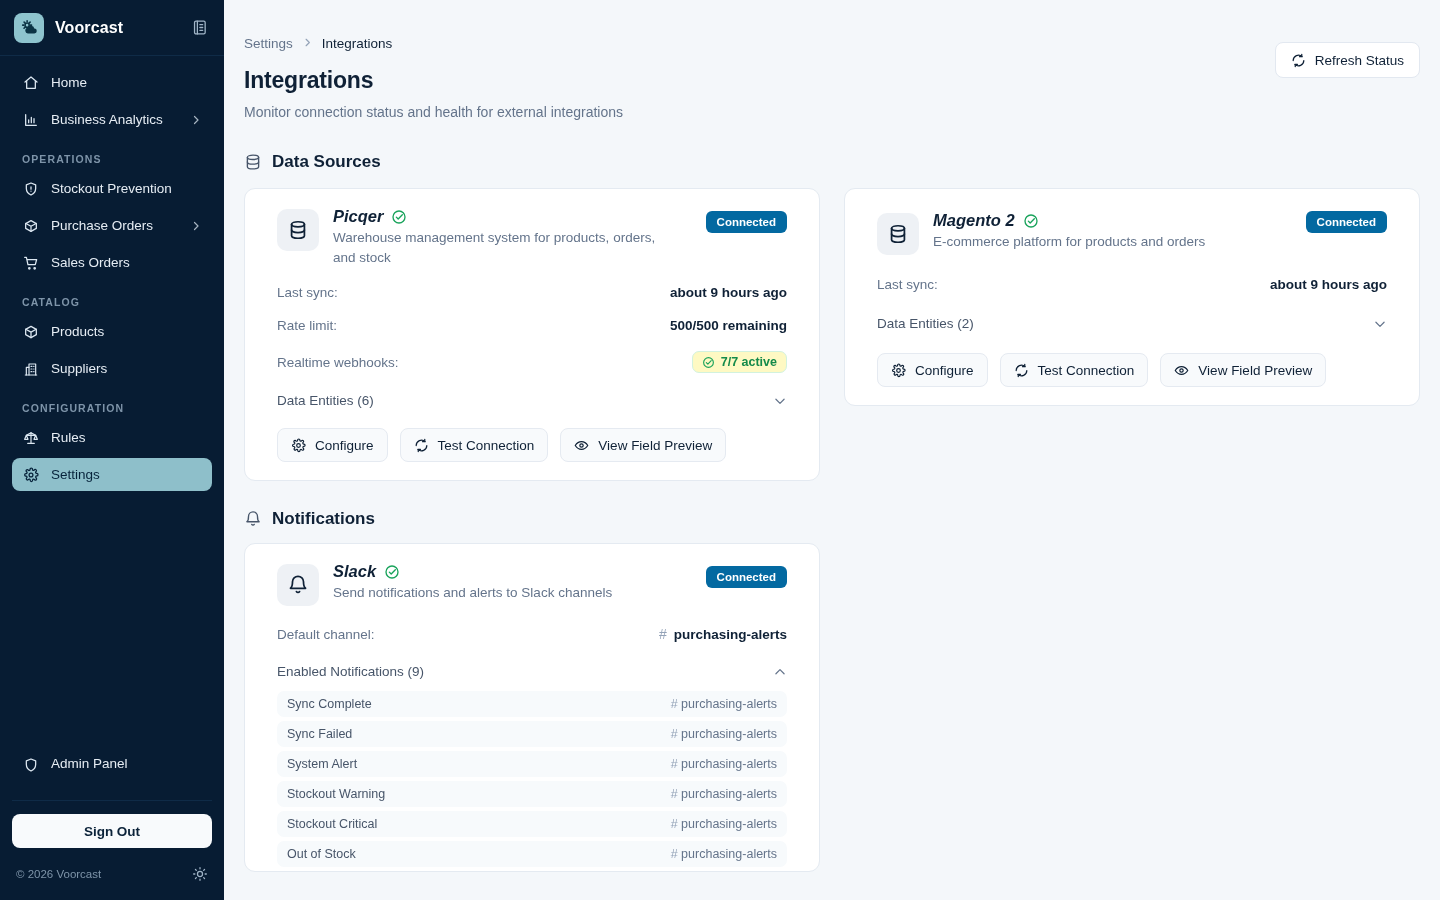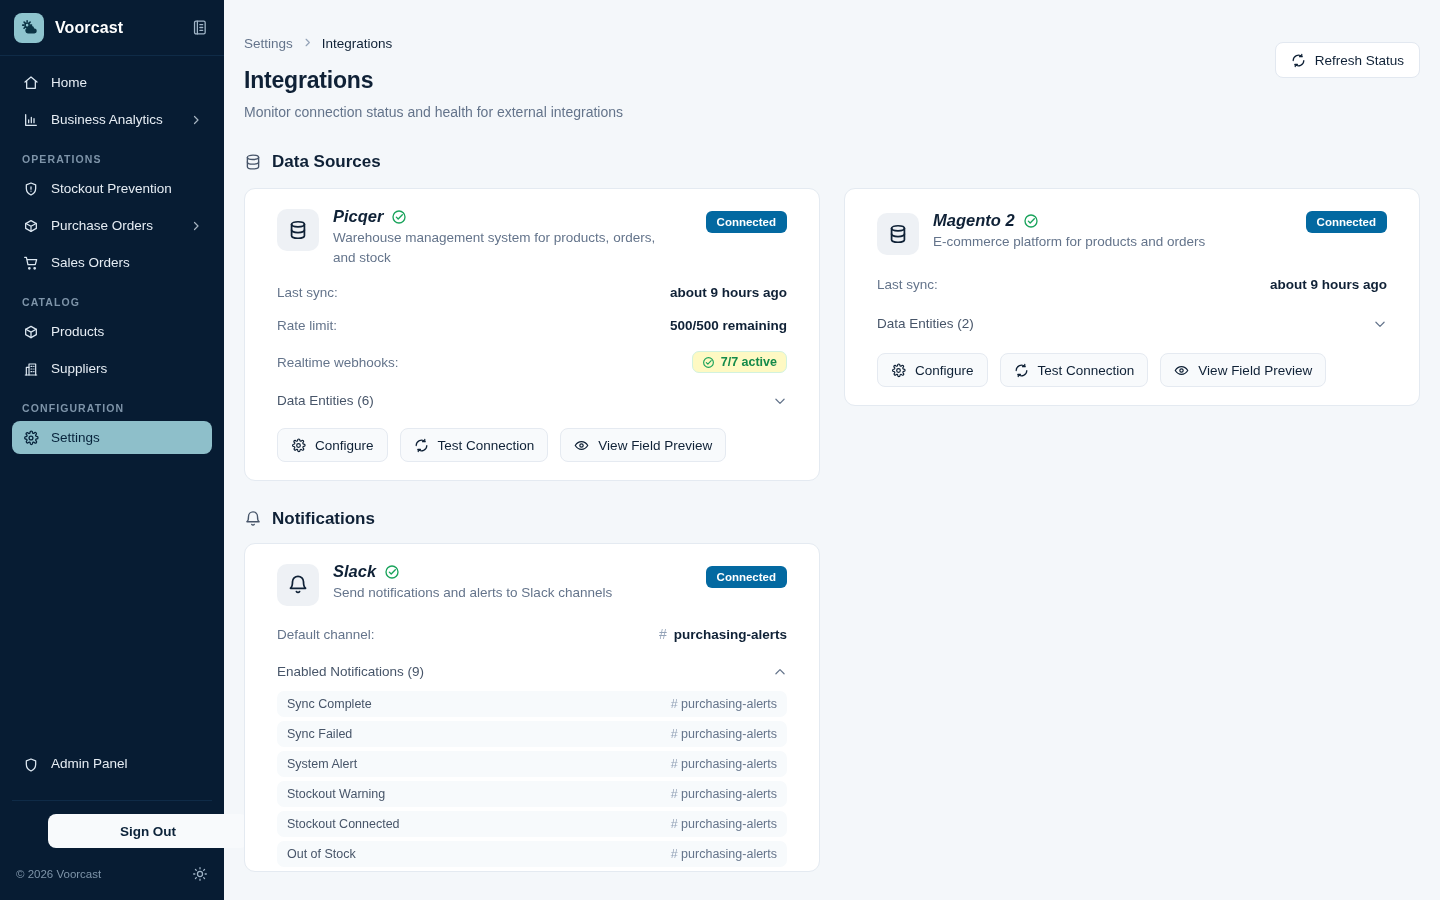--- a/index.html
+++ b/index.html
@@ -54,21 +54,20 @@
     color: #e6edf4; font-size: 13.5px; cursor: pointer;
     margin-bottom: 11px;
   }
   .sb-divider { height: 1px; background: #0f2b47; margin: 0 0 13px 0; }
   .signout {
     display: block; width: 100%; height: 34px;
     background: #f8fafc; color: #0b2239;
     border: none; border-radius: 8px;
     font-size: 13.5px; font-weight: 600; cursor: pointer;
     font-family: "Liberation Sans", sans-serif;
-    margin-left: 36px;
   }
   .sb-bottom {
     display: flex; align-items: center; justify-content: space-between;
     padding: 16px 14px 16px 16px;
   }
   .copyright { color: #7e94a9; font-size: 11.5px; }
   .theme-btn { width: 20px; height: 20px; cursor: pointer; display:flex; align-items:center; justify-content:center; }
 
   
   .main { flex: 1; height: 900px; overflow: hidden; position: relative; padding: 0 20px; }
@@ -256,20 +255,29 @@
               <path d="M9 21V4.5h10V21"></path>
               <path d="M5 21V9.5h4"></path>
               <path d="M12 8h1.5M16 8h.5M12 12h1.5M16 12h.5M12 16h1.5M16 16h.5"></path>
               <path d="M3.5 21h17"></path>
             </svg>
         </span>
         <span class="lbl">Suppliers</span>
       </div>
 
       <div class="sb-group">CONFIGURATION</div>
+      <div class="sb-item">
+        <span class="sb-ico">
+          <svg width="16" height="16" viewBox="0 0 24 24" fill="none" stroke="#dce7f1" stroke-width="1.8" stroke-linecap="round" stroke-linejoin="round">
+              <path d="M12 4v16M7 20h10M5 8h14M5 8 2.5 14h5zM19 8l2.5 6h-5z"></path>
+              <path d="M12 4.3 5 8M12 4.3 19 8"></path>
+            </svg>
+        </span>
+        <span class="lbl">Rules</span>
+      </div>
       <div class="sb-item active">
         <span class="sb-ico">
           <svg width="16" height="16" viewBox="0 0 24 24" fill="none" stroke="#07233b" stroke-width="1.9" stroke-linecap="round" stroke-linejoin="round">
               <circle cx="12" cy="12" r="2.9"></circle>
               <path d="M19.2 14.6a1.5 1.5 0 0 0 .3 1.6l.1.1a1.8 1.8 0 1 1-2.5 2.5l-.1-.1a1.5 1.5 0 0 0-2.6 1v.3a1.8 1.8 0 1 1-3.6 0v-.2a1.5 1.5 0 0 0-2.7-1l-.1.1A1.8 1.8 0 1 1 5.5 16.3l.1-.1a1.5 1.5 0 0 0-1-2.6h-.3a1.8 1.8 0 1 1 0-3.6h.2a1.5 1.5 0 0 0 1-2.7l-.1-.1a1.8 1.8 0 1 1 2.5-2.5l.1.1a1.5 1.5 0 0 0 1.6.3h.1a1.5 1.5 0 0 0 .9-1.4v-.3a1.8 1.8 0 1 1 3.6 0v.2a1.5 1.5 0 0 0 2.6 1l.1-.1a1.8 1.8 0 1 1 2.5 2.5l-.1.1a1.5 1.5 0 0 0-.3 1.6v.1a1.5 1.5 0 0 0 1.4.9h.3a1.8 1.8 0 1 1 0 3.6h-.2a1.5 1.5 0 0 0-1.4.9z"></path>
             </svg>
         </span>
         <span class="lbl">Settings</span>
       </div>
     </nav>
@@ -556,21 +564,21 @@
         </div>
         <div class="notif-row">
           <span class="nm">System Alert</span>
           <span class="ch"><span class="h">#</span> <span>purchasing-alerts</span></span>
         </div>
         <div class="notif-row">
           <span class="nm">Stockout Warning</span>
           <span class="ch"><span class="h">#</span> <span>purchasing-alerts</span></span>
         </div>
         <div class="notif-row">
-          <span class="nm">Stockout Connected</span>
+          <span class="nm">Stockout Critical</span>
           <span class="ch"><span class="h">#</span> <span>purchasing-alerts</span></span>
         </div>
         <div class="notif-row">
           <span class="nm">Out of Stock</span>
           <span class="ch"><span class="h">#</span> <span>purchasing-alerts</span></span>
         </div>
       </div>
     </section>
 
   </main>

